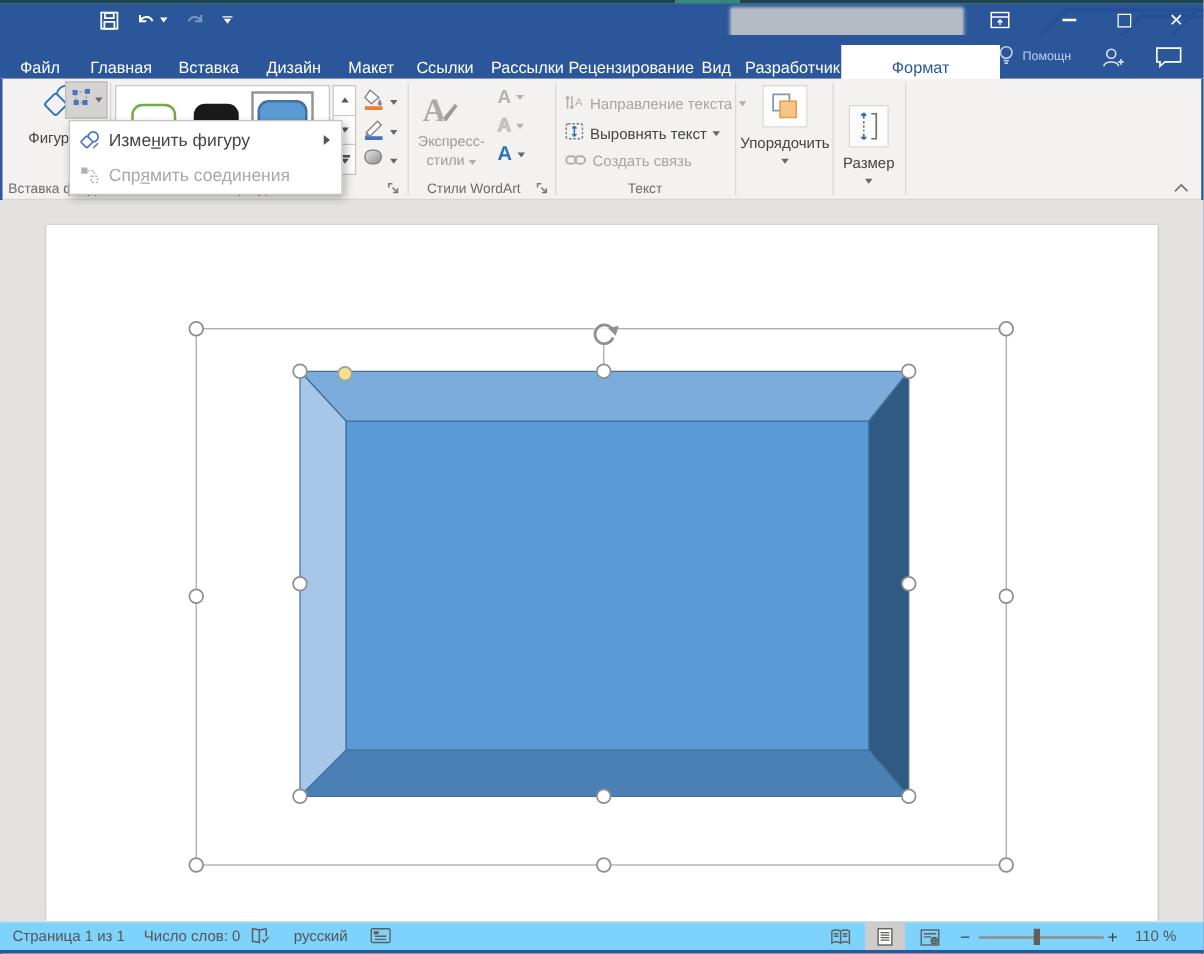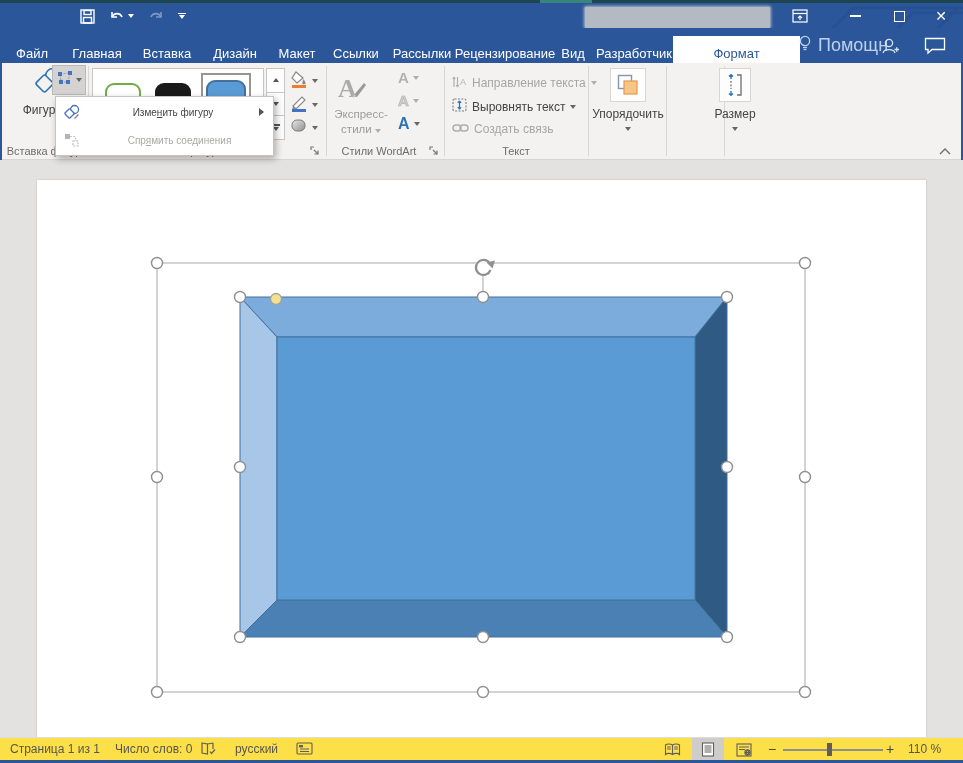--- a/index.html
+++ b/index.html
@@ -24,21 +24,21 @@
   #btn-max { left:886px; }
   #btn-close { left:928px; }
   .min-glyph { width:11px; height:2px; background:#fff; }
   .max-glyph { width:11px; height:11px; border:1.4px solid #fff; }
   .close-glyph { font-size:14px; color:#fff; line-height:1; }
 
   
   #tabrow { left:0; top:28px; width:963px; height:35px; background:#2b579a; }
   .tab { position:absolute; top:8px; height:35px; display:flex; align-items:center; justify-content:center; color:#fff; font-size:13px; cursor:default; }
   .tab.active { background:#fff; color:#2b579a; }
-  .help-area { position:absolute; top:0; height:35px; display:flex; align-items:center; color:#bdd0ec; font-size:18px; gap:6px; }
+  .help-area { position:absolute; top:0; height:35px; display:flex; align-items:center; color:#bdd0ec; font-size:10px; gap:6px; }
 
   
   #ribbon { left:0; top:63px; width:963px; height:97px; background:#f3f2f1; border-bottom:1px solid #d8d6d4; }
   .gsep { position:absolute; top:3px; height:90px; width:1px; background:#d8d6d4; }
   .group-label { position:absolute; top:82px; height:14px; font-size:11px; color:#6e6d6b; text-align:center; white-space:nowrap; overflow:hidden; }
   .big-btn { position:absolute; display:flex; flex-direction:column; align-items:center; color:#444; font-size:12px; }
   .caret { display:inline-block; width:0; height:0; border-left:3.5px solid transparent; border-right:3.5px solid transparent; border-top:4px solid #666; }
   .caret.dim { border-top-color:#b0afad; }
   .pressed { background:#d5d3d1; border:1px solid #bcbab8; }
   .icon-box { border:1px solid #d8d6d4; background:#fdfdfd; display:flex; align-items:center; justify-content:center; }
@@ -59,36 +59,36 @@
   .tri-up { width:0;height:0;border-left:3.5px solid transparent;border-right:3.5px solid transparent;border-bottom:4px solid #555; }
   .tri-down { width:0;height:0;border-left:3.5px solid transparent;border-right:3.5px solid transparent;border-top:4px solid #555; }
   .more-bar { width:8px; height:1.6px; background:#555; }
 
   .mini-row { position:absolute; display:flex; align-items:center; gap:4px; }
   .txt-row { position:absolute; display:flex; align-items:center; gap:5px; font-size:12px; color:#444; white-space:nowrap; }
   .txt-row.disabled { color:#a6a6a6; }
 
   
   #shape-menu { left:55px; top:96px; width:219px; background:#fff; border:1px solid #c6c4c2; box-shadow:2px 3px 7px rgba(0,0,0,.3); z-index:60; padding:1px; }
-  .menu-item { height:28px; display:flex; align-items:center; font-size:10px; color:#444;text-align:center; }
+  .menu-item { height:28px; display:flex; align-items:center; font-size:14px; color:#444; }
   .menu-item .mi-icon { width:30px; display:flex; justify-content:center; }
   .menu-item.highlight { background:#d0cecd; }
   .menu-item.disabled { color:#a9a8a6; }
   .menu-item .lbl { flex:1; white-space:nowrap; }
   .ak { text-decoration:underline; }
   .submenu-arrow { width:0; height:0; border-top:4px solid transparent; border-bottom:4px solid transparent; border-left:5px solid #555; margin-right:8px; }
 
   
   #doc-area { left:0; top:160px; width:963px; height:577px; background:#e4e2e1; }
   #page { position:absolute; left:37px; top:20px; width:889px; height:557px; background:#fff; box-shadow:0 0 2px rgba(0,0,0,.18); }
   #side-border-l { left:0; top:63px; width:2px; height:700px; background:#2b579a; }
   #side-border-r { left:961px; top:63px; width:2px; height:700px; background:#2b579a; }
 
   
-  #statusbar { left:0; top:737px; width:963px; height:23px; background:#fde047; border-top:1px solid #e0dedc; font-size:12px; color:#565553; }
+  #statusbar { left:0; top:737px; width:963px; height:23px; background:#7dd3fc; border-top:1px solid #e0dedc; font-size:12px; color:#565553; }
   #statusbar .sitem { position:absolute; top:4px; white-space:nowrap; }
   .view-btn { position:absolute; top:0; width:32px; height:23px; display:flex; align-items:center; justify-content:center; }
   .view-btn.selected { background:#cfcdcb; }
   #zoom-track { position:absolute; left:783px; top:11px; width:100px; height:1.6px; background:#8f8e8c; }
   #zoom-thumb { position:absolute; left:827px; top:5px; width:5px; height:13px; background:#5f5e5c; }
   .zoom-sign { position:absolute; top:3px; font-size:14px; color:#444; }
   #bottom-strip { left:0; top:760px; width:963px; height:3px; background:#2b579a; }
 </style>
 </head>
 <body>
@@ -393,21 +393,21 @@
           <g>
             <rect x="1.5" y="1.5" width="13" height="13" fill="none" stroke="#8496b0" stroke-width="1.4"></rect>
             <rect x="7" y="7" width="13" height="13" fill="#f7c687" stroke="#e59a4d" stroke-width="1.2"></rect>
           </g>
         </svg>
     </span>
     <span style="margin-top:5px">Упорядочить</span>
     <span class="caret" style="margin-top:6px"></span>
   </div>
 
-  <div class="big-btn" style="left:668px;top:5px;width:54px;margin-left:40px;">
+  <div class="big-btn" style="left:668px;top:21px;width:54px;">
     <span class="icon-box" style="width:32px;height:34px;">
       <svg width="20" height="24" viewBox="0 0 20 24">
           <g stroke="#2e74b5" stroke-width="1.4" fill="none">
             <path d="M6 6 L6 1.5 M6 1.5 L4 3.5 M6 1.5 L8 3.5"></path>
             <path d="M6 18 L6 22.5 M6 22.5 L4 20.5 M6 22.5 L8 20.5"></path>
           </g>
           <g stroke="#6f6e6c" stroke-width="1.3" fill="none">
             <path d="M12 2 L16 2 L16 22 L12 22"></path>
             <path d="M6 8 L6 16" stroke-dasharray="1.8 1.6"></path>
           </g>

